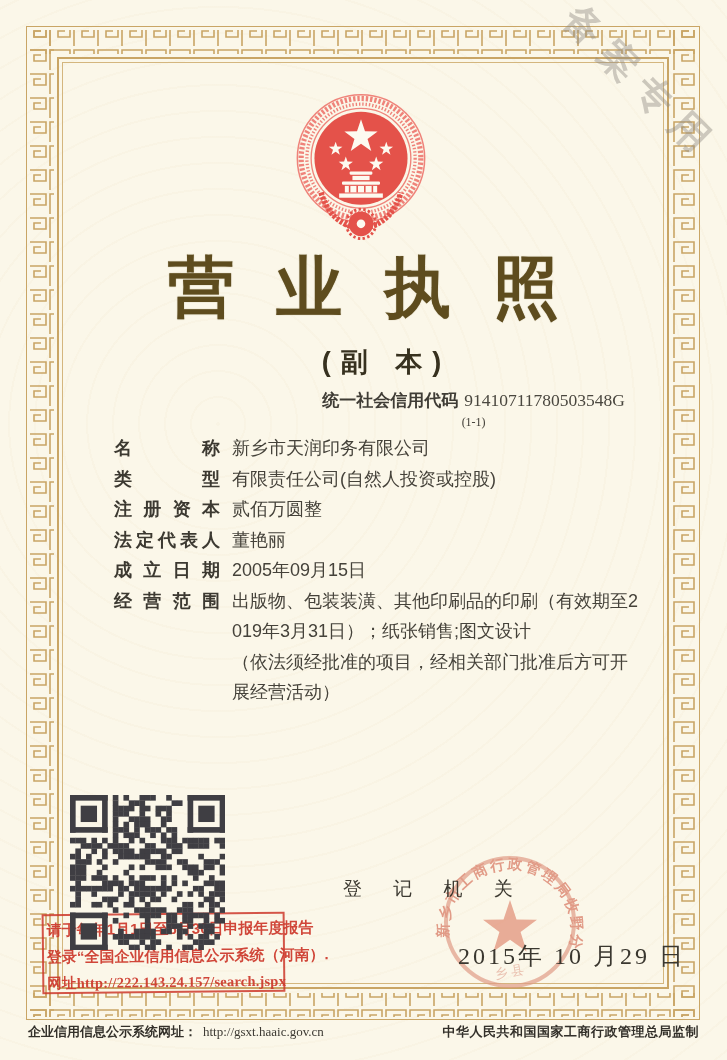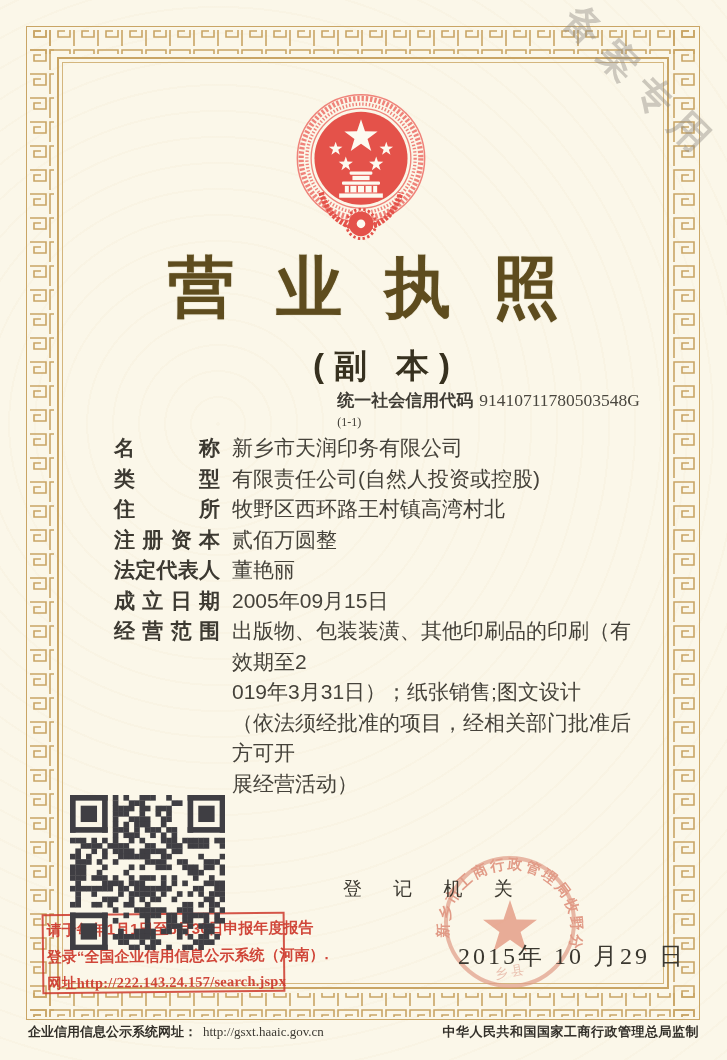--- a/index.html
+++ b/index.html
@@ -34,33 +34,33 @@
 
   
   .title {
     position:absolute; left:62px; right:62px; top:243px;
     text-align:center; font-size:66px; font-weight:bold;
     color:#5e4c1e; letter-spacing:12px; text-indent:12px;
     text-shadow:0 0 1px rgba(94,76,30,.6);
   }
   .subtitle {
     position:absolute; left:62px; right:62px; top:344px;
-    text-align:center; font-size:33px; font-weight:bold;
+    text-align:center; font-size:27px; font-weight:bold;
     color:#37311f; letter-spacing:10px; text-indent:10px;margin-left:36px;
   }
 
   
-  .credit { position:absolute; top:389px; right:87px; text-align:left; color:#3f3c35; }
+  .credit { position:absolute; top:389px; right:102px; text-align:center; color:#3f3c35; }
   .credit .lbl { font-weight:bold; font-size:17px; }
   .credit .code { font-family:"Liberation Serif", serif; font-size:17.5px; color:#4a473f; margin-left:6px; }
   .credit .pageno { font-family:"Liberation Serif", serif; font-size:12px; margin-top:3px; }
 
   
   .fields { position:absolute; left:114px; top:433px; width:534px; }
-  .f-row { display:flex; line-height:30.5px; font-size:21px; color:#45423a; }
+  .f-row { display:flex; line-height:30.5px; font-size:18px; color:#45423a; }
   .f-label { flex:0 0 106px; font-weight:bold; color:#3c3931;
     text-align:justify; text-align-last:justify; }
   .f-value { margin-left:12px; flex:1; white-space:pre-line; }
 
   
   .qr { position:absolute; left:70px; top:795px; width:155px; height:155px; z-index:5; }
   .stamp {
     position:absolute; left:42px; top:913px; width:243px; height:80px; z-index:4;
     border:2.5px solid rgba(205,56,43,.85); transform:rotate(-0.6deg);
     color:#cd382b; font-weight:bold; font-size:15px; line-height:26.5px;
@@ -158,24 +158,20 @@
   </div>
 
   <div class="fields">
     <div class="f-row">
       <span class="f-label">名称</span>
       <span class="f-value">新乡市天润印务有限公司</span>
     </div>
     <div class="f-row">
       <span class="f-label">类型</span>
       <span class="f-value">有限责任公司(自然人投资或控股)</span>
-    </div>
-    <div class="f-row">
-      <span class="f-label">住所</span>
-      <span class="f-value">牧野区西环路王村镇高湾村北</span>
     </div>
     <div class="f-row">
       <span class="f-label">注册资本</span>
       <span class="f-value">贰佰万圆整</span>
     </div>
     <div class="f-row">
       <span class="f-label">法定代表人</span>
       <span class="f-value">董艳丽</span>
     </div>
     <div class="f-row">

